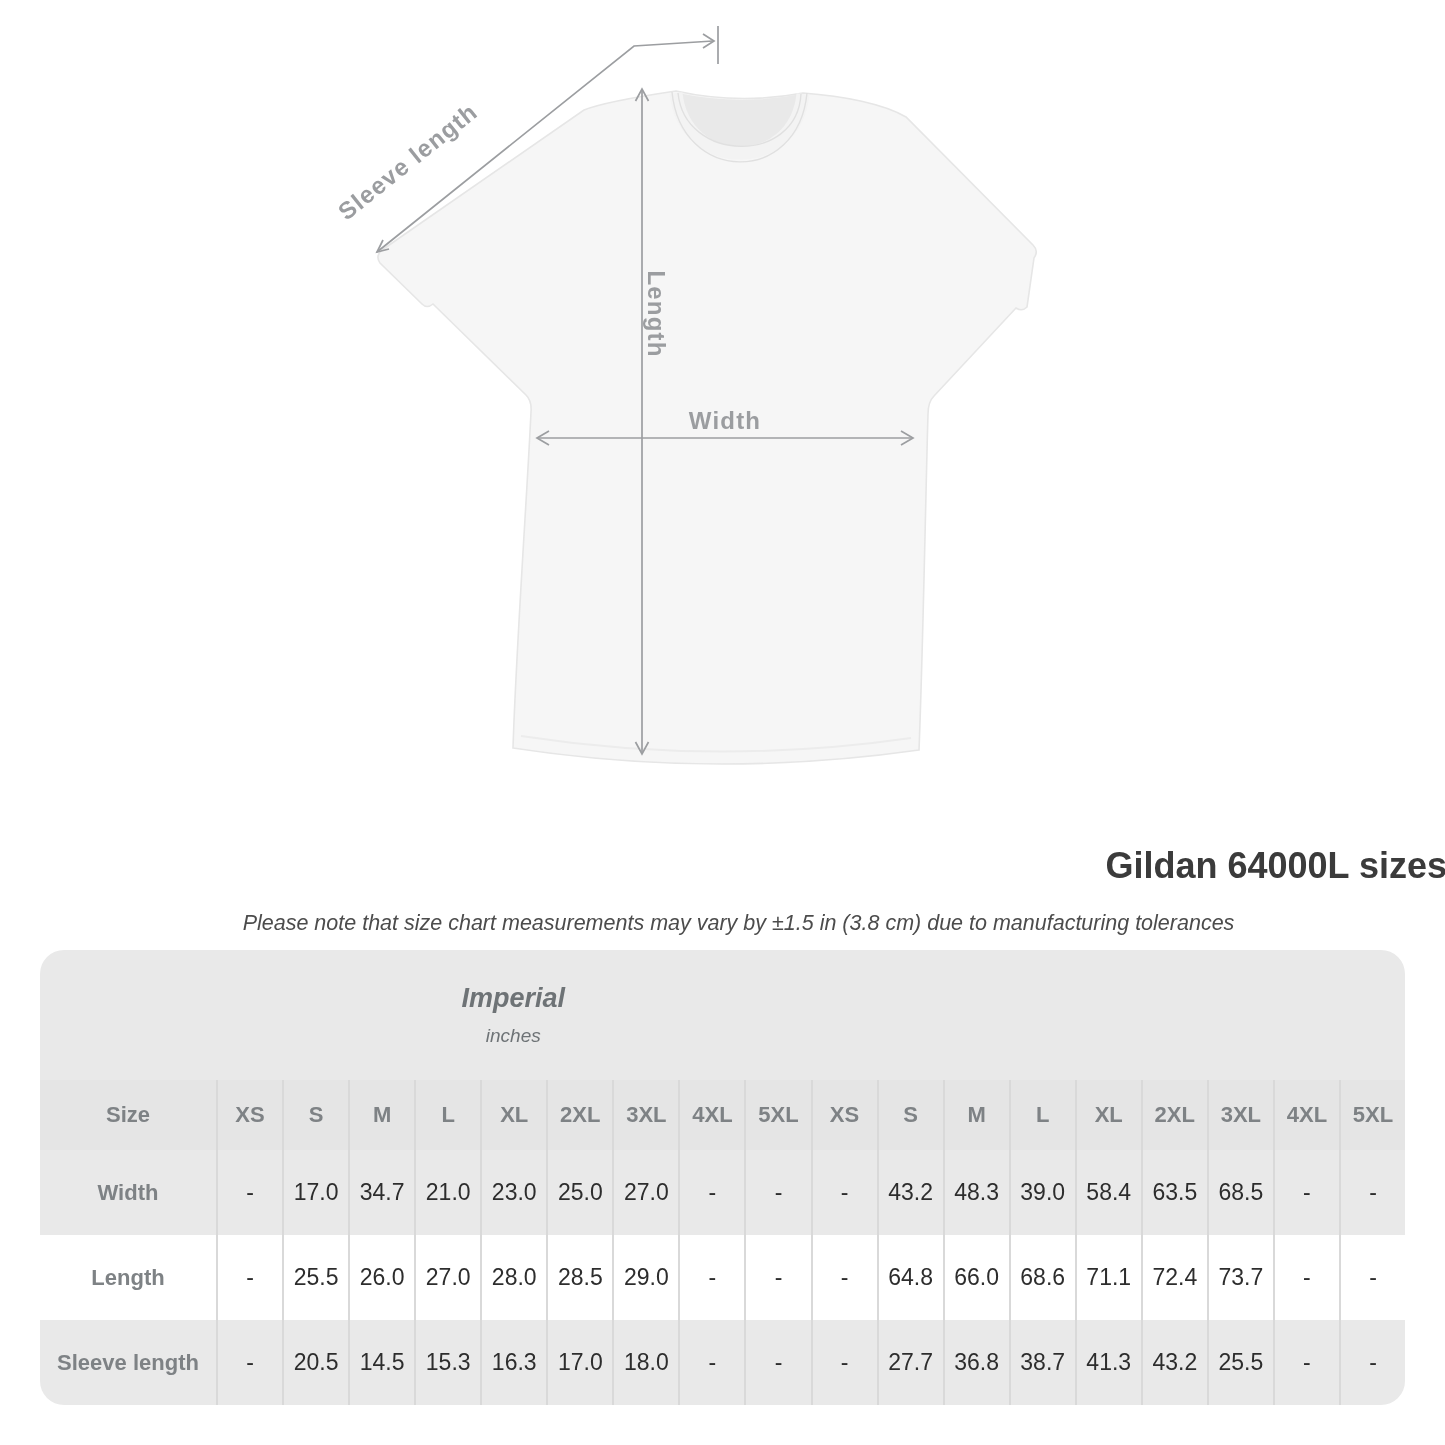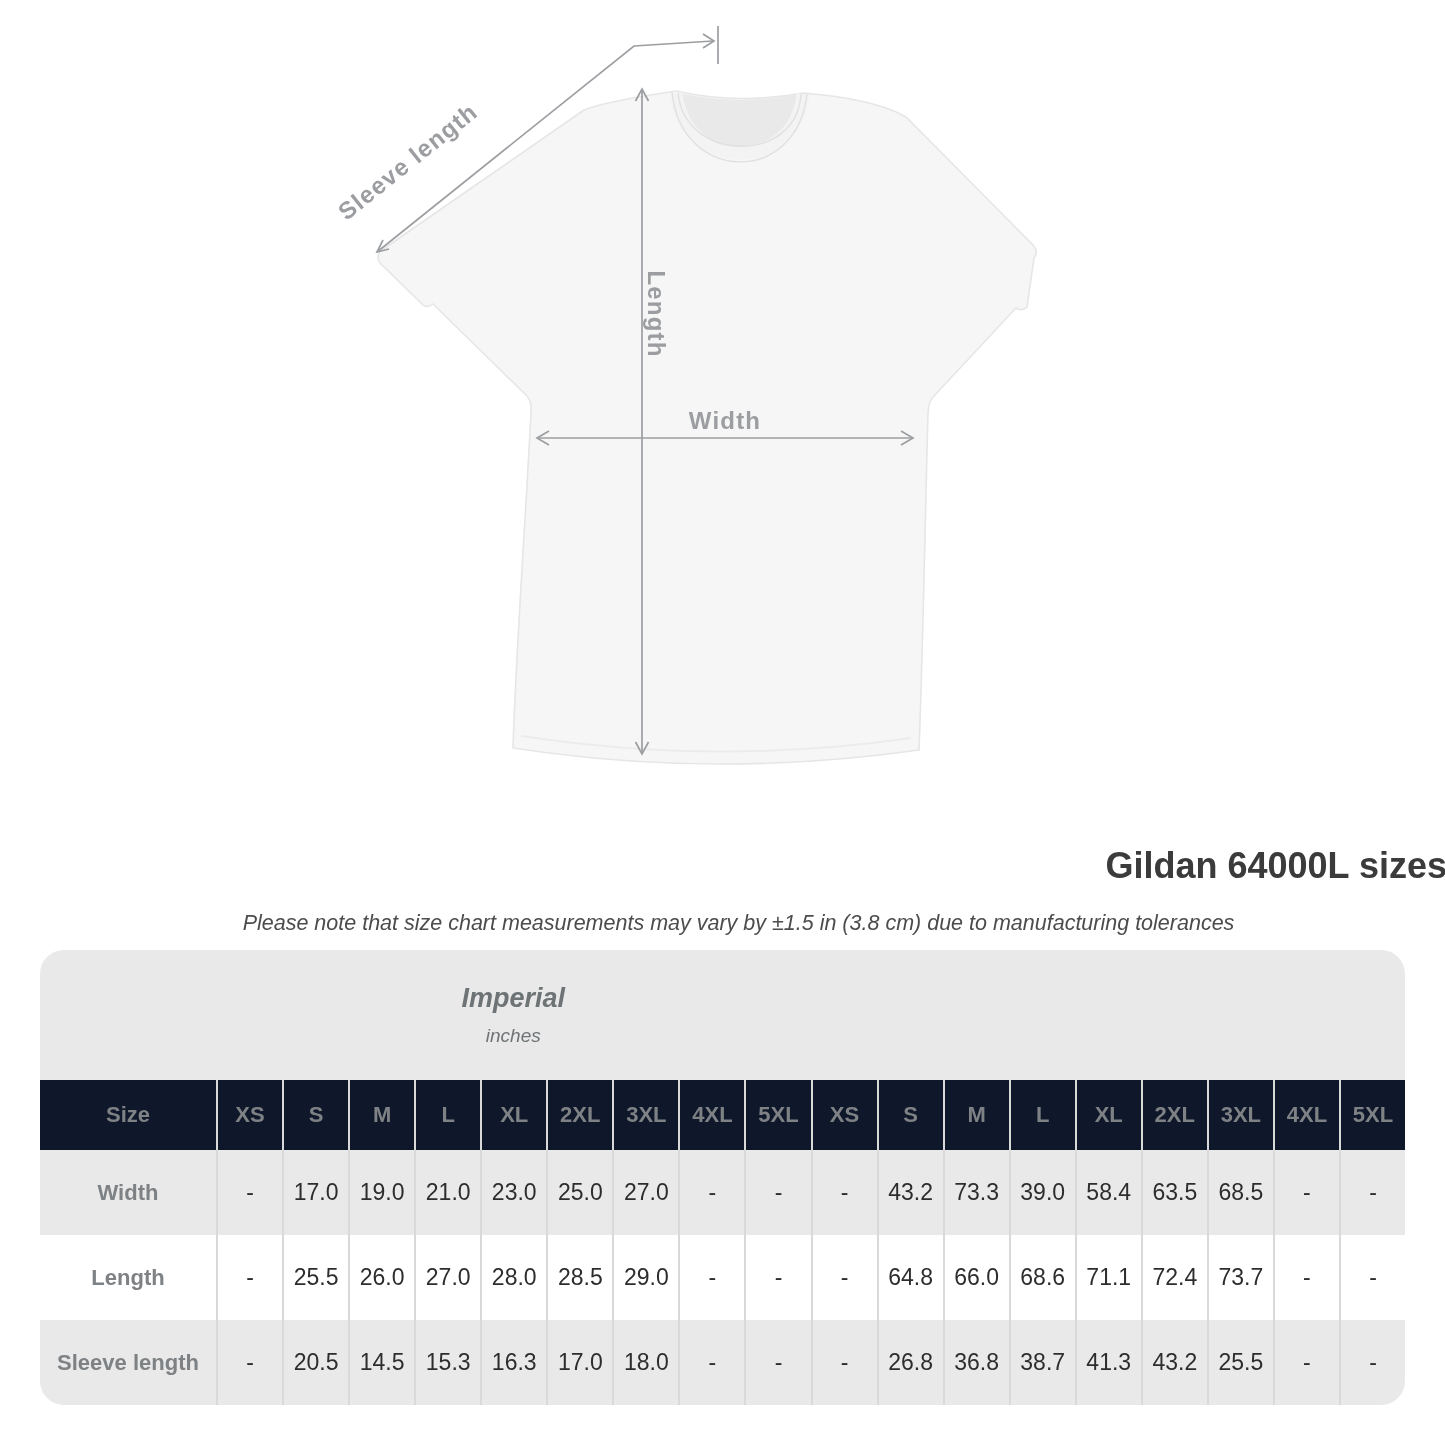--- a/index.html
+++ b/index.html
@@ -25,21 +25,21 @@
     text-align:center; font-style:italic; font-size:21.5px; color:#4c4c4c;
   }
 
   
   .size-table {
     position:absolute; top:950px; left:40px; width:1365px;
     border-radius:24px; overflow:hidden;
   }
   .trow { display:grid; grid-template-columns:176px repeat(18, 1fr); }
   .trow.group { grid-template-columns:176px 1fr 1fr; height:130px; background:#e9e9e9; }
-  .trow.header { height:70px; background:#0f172a; }
+  .trow.header { height:70px; background:#e5e5e5; }
   .trow.data { height:85px; }
   .trow.gray { background:#e9e9e9; }
   .trow.white { background:#ffffff; }
 
   .c { display:flex; align-items:center; justify-content:center; text-align:center; }
   .trow.header .c + .c, .trow.data .c + .c { border-left:2px solid #d9d9d9; }
 
   .group-cell { flex-direction:column; gap:11px; }
   .gname { font-weight:bold; font-style:italic; font-size:27px; color:#6e7376; }
   .gunit { font-style:italic; font-size:19px; color:#6e7376; }
@@ -143,30 +143,30 @@
       <div class="c muted">2XL</div>
       <div class="c muted">3XL</div>
       <div class="c muted">4XL</div>
       <div class="c muted">5XL</div>
     </div>
 
     <div class="trow data gray">
       <div class="c muted">Width</div>
       <div class="c val">-</div>
       <div class="c val">17.0</div>
-      <div class="c val">19.0</div>
+      <div class="c val">34.7</div>
       <div class="c val">21.0</div>
       <div class="c val">23.0</div>
       <div class="c val">25.0</div>
       <div class="c val">27.0</div>
       <div class="c val">-</div>
       <div class="c val">-</div>
       <div class="c val">-</div>
       <div class="c val">43.2</div>
-      <div class="c val">73.3</div>
+      <div class="c val">48.3</div>
       <div class="c val">39.0</div>
       <div class="c val">58.4</div>
       <div class="c val">63.5</div>
       <div class="c val">68.5</div>
       <div class="c val">-</div>
       <div class="c val">-</div>
     </div>
 
     <div class="trow data white">
       <div class="c muted">Length</div>
@@ -195,21 +195,21 @@
       <div class="c val">-</div>
       <div class="c val">20.5</div>
       <div class="c val">14.5</div>
       <div class="c val">15.3</div>
       <div class="c val">16.3</div>
       <div class="c val">17.0</div>
       <div class="c val">18.0</div>
       <div class="c val">-</div>
       <div class="c val">-</div>
       <div class="c val">-</div>
-      <div class="c val">26.8</div>
+      <div class="c val">27.7</div>
       <div class="c val">36.8</div>
       <div class="c val">38.7</div>
       <div class="c val">41.3</div>
       <div class="c val">43.2</div>
       <div class="c val">25.5</div>
       <div class="c val">-</div>
       <div class="c val">-</div>
     </div>
 
   </div>

